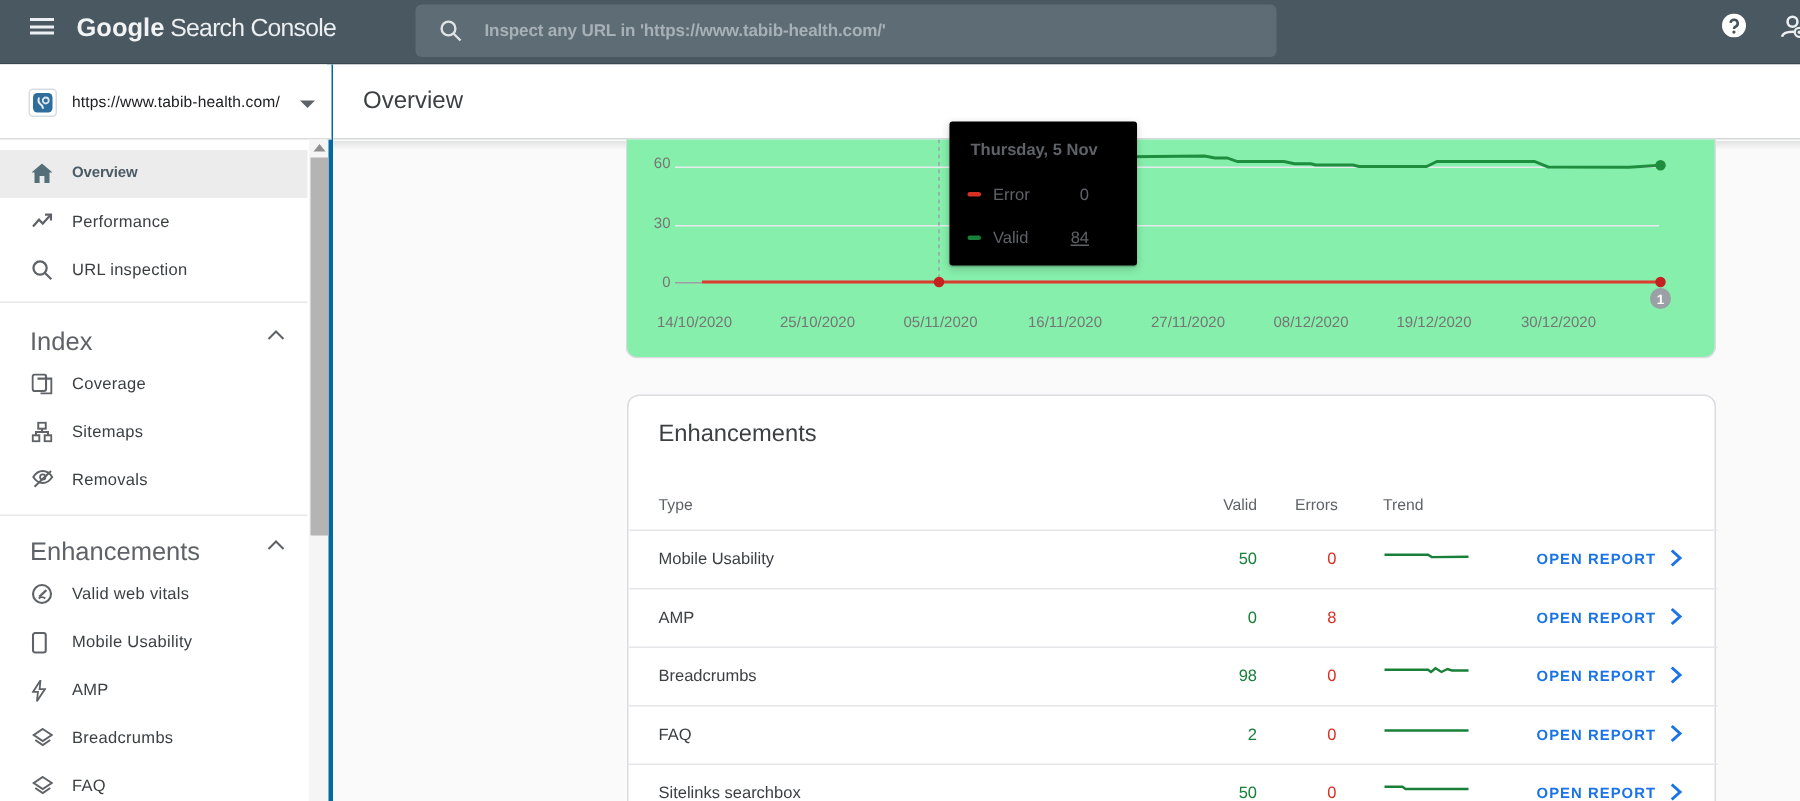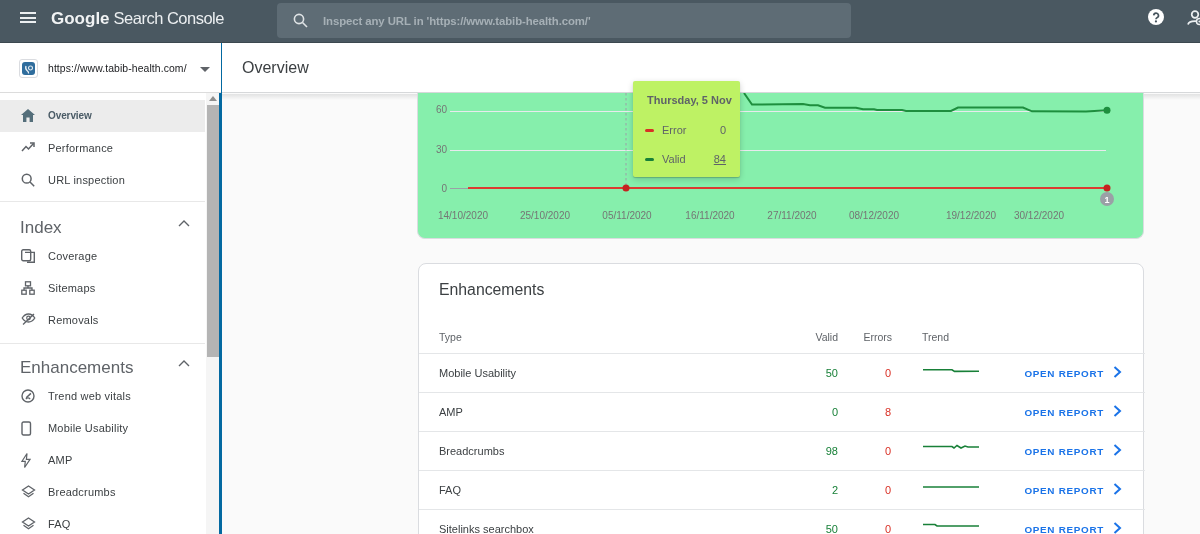--- a/index.html
+++ b/index.html
@@ -43,21 +43,21 @@
 #chead .title { position:absolute; left:20px; top:16px; font-size:16px; color:#3c4043; }
 #cshadow { position:absolute; left:222px; top:94px; width:978px; height:6px; background:linear-gradient(to bottom, rgba(60,64,67,0.13), rgba(60,64,67,0)); }
 
 
 #chartcard { position:absolute; left:417px; top:93px; width:727px; height:146px; background:#86efac; border:1px solid #dadce0; border-top:none; border-radius:0 0 8px 8px; }
 .ylab { position:absolute; font-size:10px; color:#757575; text-align:right; width:20px; }
 .xlab { position:absolute; font-size:10px; color:#757575; text-align:center; width:60px; top:117px; }
 .gridline { position:absolute; height:1px; background:#e8eaed; }
 
 
-#tooltip { position:absolute; left:633px; top:81px; width:107px; height:96px; background:#bef264; border-radius:2px; box-shadow:0 1px 1px rgba(0,0,0,0.18), 0 2px 6px rgba(0,0,0,0.18); z-index:30; }
+#tooltip { position:absolute; left:633px; top:81px; width:125px; height:96px; background:#000000; border-radius:2px; box-shadow:0 1px 1px rgba(0,0,0,0.18), 0 2px 6px rgba(0,0,0,0.18); z-index:30; }
 #tooltip .tdate { position:absolute; left:14px; top:13px; font-size:11px; font-weight:700; color:#5f6368; }
 #tooltip .trow { position:absolute; left:12px; font-size:11px; color:#5f6368; }
 #tooltip .dash { display:inline-block; width:9px; height:3px; border-radius:2px; margin-right:8px; vertical-align:2px; }
 #tooltip .tval { position:absolute; font-size:11px; color:#5f6368; text-align:right; width:20px; left:73px; }
 
 
 #enhcard { position:absolute; left:418px; top:263px; width:726px; height:290px; background:#fff; border:1px solid #dadce0; border-radius:8px; }
 #enhcard .etitle { position:absolute; left:20px; top:17px; font-size:15.8px; color:#3c4043; }
 #enhcard .hdr { position:absolute; top:67px; font-size:10.5px; color:#5f6368; }
 .erow { position:absolute; left:0; width:726px; height:39px; border-top:1px solid #e4e6e8; }
@@ -165,21 +165,21 @@
   <div class="navsec" style="top:315px;">Enhancements</div>
   <svg class="chevup" style="top:317px;" width="12" height="7" viewBox="0 0 12 7">
       <path d="M1 6 L6 1 L11 6" fill="none" stroke="#5f6368" stroke-width="1.4"></path>
     </svg>
   <div class="navitem" style="top:337px;">
     <svg width="14" height="14" viewBox="0 0 14 14">
         <circle cx="7" cy="7" r="6" fill="none" stroke="#5f6368" stroke-width="1.4"></circle>
         <path d="M5.2 8.8 L9.9 4.4" stroke="#5f6368" stroke-width="1.5"></path>
         <path d="M4.8 10 A3.2 3.2 0 0 1 9.2 10" fill="none" stroke="#5f6368" stroke-width="1.2"></path>
       </svg>
-    <span class="lbl">Trend web vitals</span>
+    <span class="lbl">Valid web vitals</span>
   </div>
   <div class="navitem" style="top:369px;">
     <svg width="11" height="15" viewBox="0 0 11 15">
         <rect x="1" y="1" width="8.5" height="13" rx="1.5" fill="none" stroke="#5f6368" stroke-width="1.4"></rect>
       </svg>
     <span class="lbl">Mobile Usability</span>
   </div>
   <div class="navitem" style="top:401px;">
     <svg width="10" height="15" viewBox="0 0 10 15">
         <path d="M6 0.5 L1 8.3 L4.3 8.3 L3.6 14.5 L9 6.4 L5.4 6.4 Z" fill="none" stroke="#5f6368" stroke-width="1.2"></path>
@@ -230,21 +230,21 @@
     <circle cx="689" cy="95" r="3.5" fill="#c5221f"></circle>
     <circle cx="689" cy="106" r="7" fill="#9aa0a6"></circle>
     <text x="689" y="109.5" font-size="9" font-weight="bold" fill="#fff" text-anchor="middle" font-family="Liberation Sans">1</text>
   </svg>
   <div class="xlab" style="left:15px;">14/10/2020</div>
   <div class="xlab" style="left:97px;">25/10/2020</div>
   <div class="xlab" style="left:179px;">05/11/2020</div>
   <div class="xlab" style="left:262px;">16/11/2020</div>
   <div class="xlab" style="left:344px;">27/11/2020</div>
   <div class="xlab" style="left:426px;">08/12/2020</div>
-  <div class="xlab" style="left:508px;margin-left:15px;">19/12/2020</div>
+  <div class="xlab" style="left:508px;">19/12/2020</div>
   <div class="xlab" style="left:591px;">30/12/2020</div>
 </div>
 
 <div id="tooltip">
   <div class="tdate">Thursday, 5 Nov</div>
   <div class="trow" style="top:43px;"><span class="dash" style="background:#d93025;"></span>Error</div>
   <div class="tval" style="top:43px;">0</div>
   <div class="trow" style="top:72px;"><span class="dash" style="background:#188038;"></span>Valid</div>
   <div class="tval" style="top:72px;text-decoration:underline;">84</div>
 </div>

